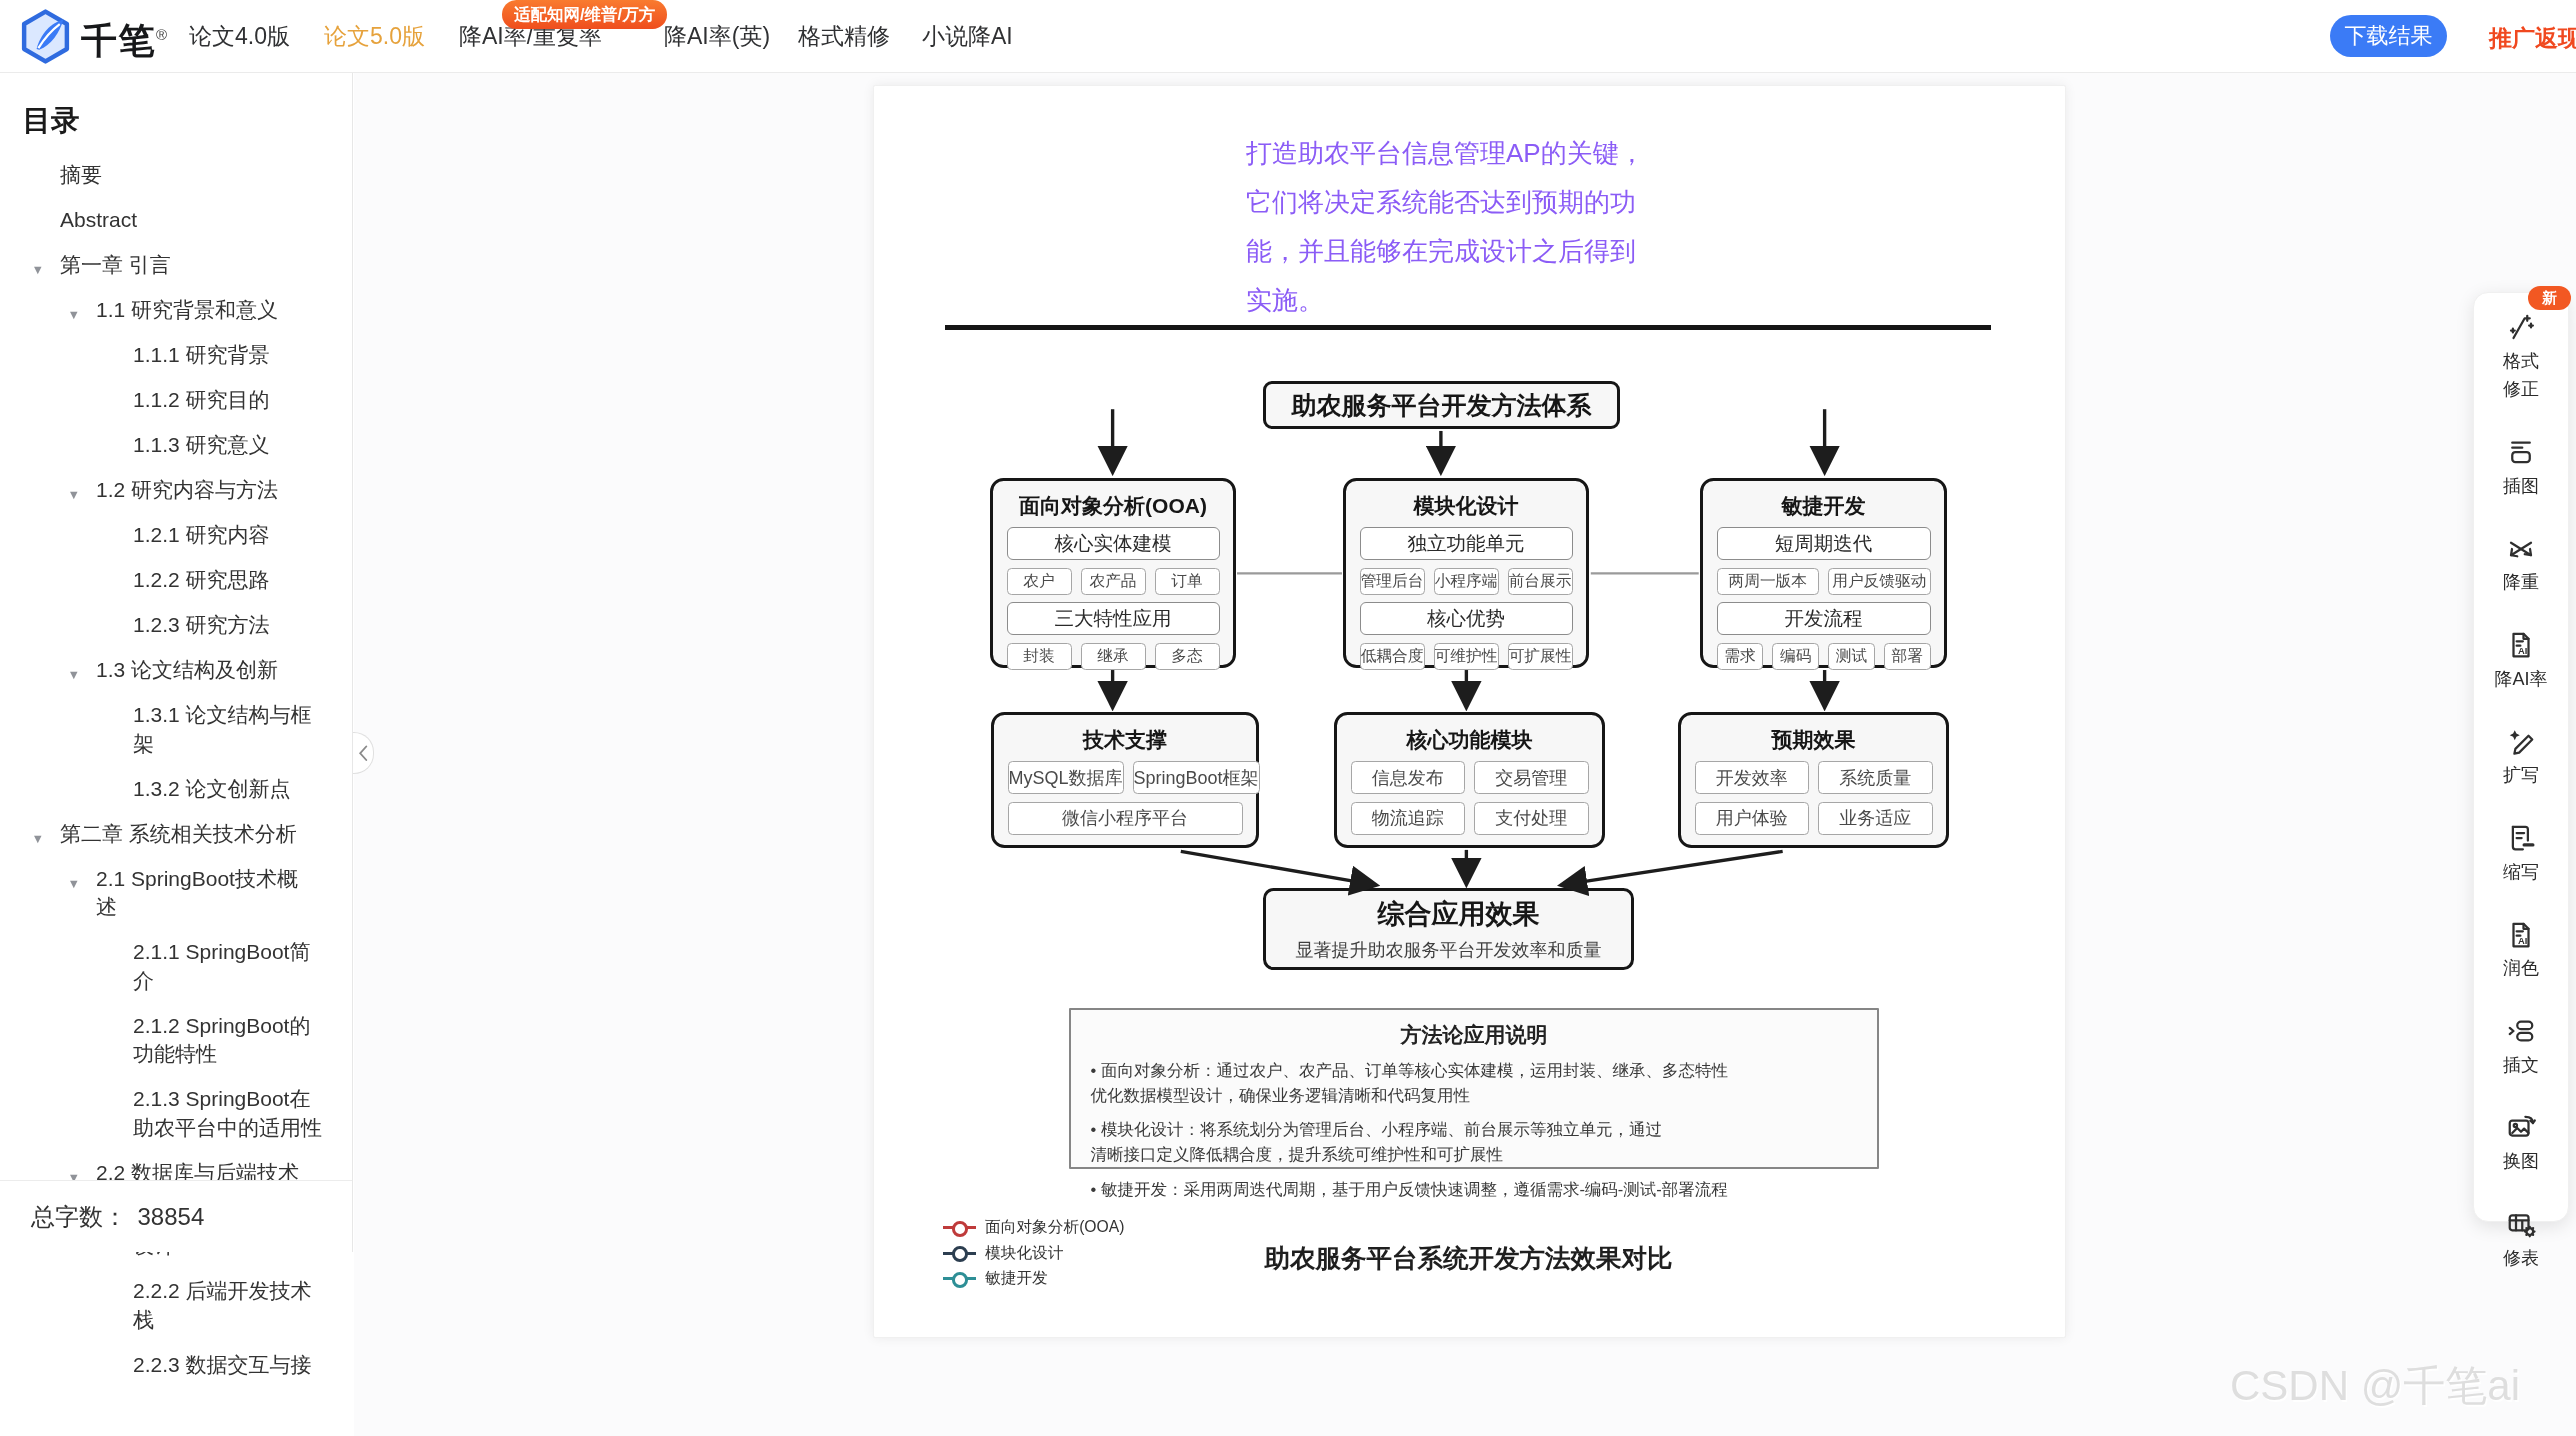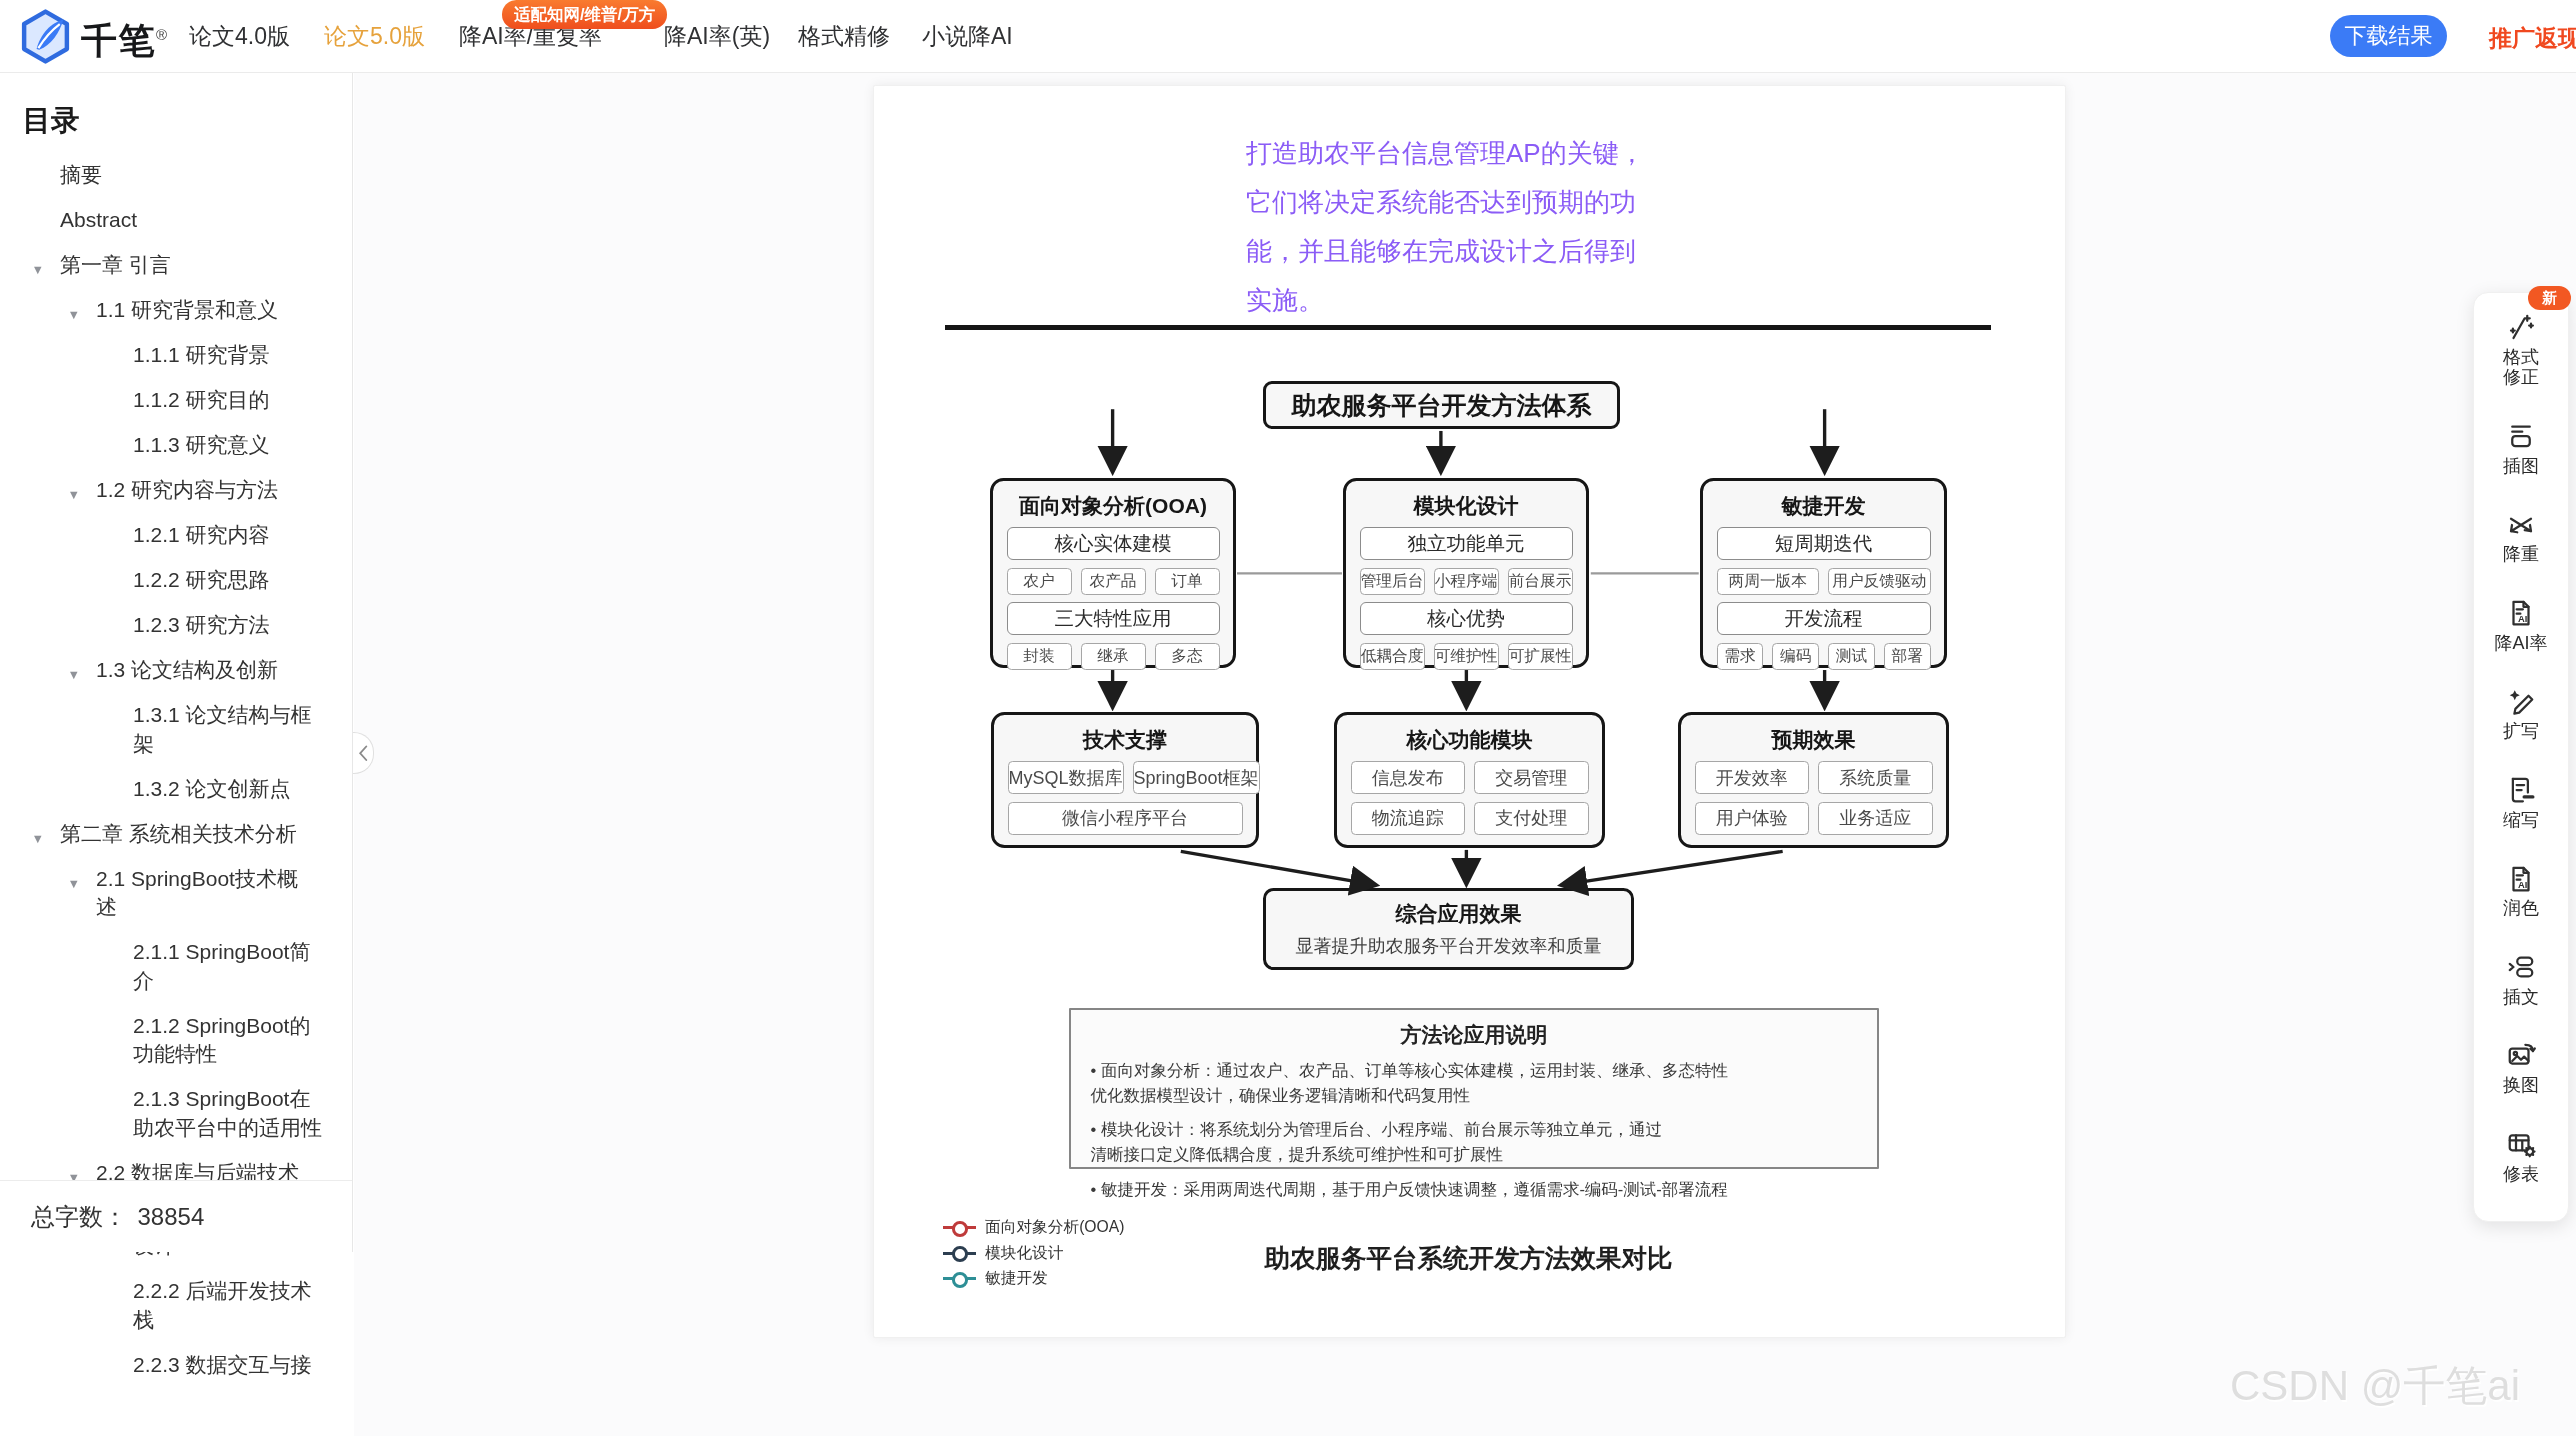--- a/index.html
+++ b/index.html
@@ -53,40 +53,40 @@
     font-size:19.5px;color:#2a2a2a;margin-bottom:7.5px;box-sizing:border-box;}
   .chip-row{display:flex;gap:9px;margin-bottom:7.5px;}
   .chip{flex:1;border:1.5px solid #a6a6a6;border-radius:4.5px;background:#fff;height:27px;display:flex;align-items:center;justify-content:center;
     font-size:15.7px;color:#4a4a4a;box-sizing:border-box;white-space:nowrap;}
   .chip.tall{height:33px;font-size:18px;}
   .r2a{left:991px;top:712px;width:268px;height:136px;}
   .r2b{left:1334px;top:712px;width:271px;height:136px;}
   .r2c{left:1678px;top:712px;width:271px;height:136px;}
   .result-box{left:1263px;top:888px;width:371px;height:82px;border:3px solid #161616;border-radius:10.5px;background:#f7f7f7;
     display:flex;flex-direction:column;align-items:center;justify-content:center;gap:6px;}
-  .result-title{font-size:21px;font-weight:700;color:#161616;margin-left:20px;}
+  .result-title{font-size:27px;font-weight:700;color:#161616;margin-left:20px;}
   .result-sub{font-size:18px;color:#3f3f3f;}
   .notes-box{left:1069px;top:1008px;width:810px;height:161px;border:2.2px solid #868686;border-radius:1px;background:#fbfbfb;padding:9px 19.5px;}
   .notes-title{text-align:center;font-size:21px;font-weight:700;color:#222;margin:1.5px 0 9px;}
   .note{margin:0 0 9.7px;font-size:16.5px;line-height:25px;color:#3a3a3a;white-space:pre-line;}
   .note::before{content:"• ";}
   .legend{position:absolute;left:943px;top:1215px;z-index:2;}
   .legend-row{display:flex;align-items:center;height:25.5px;}
   .lg{position:relative;width:33px;height:15px;display:inline-block;margin-right:9px;}
   .lg::before{content:"";position:absolute;left:0;right:0;top:6px;height:3px;background:currentColor;}
   .lg::after{content:"";position:absolute;left:9px;top:0.7px;width:9.7px;height:9.7px;border:3px solid currentColor;border-radius:50%;background:#fff;}
   .legend-label{font-size:15.7px;color:#333;}
   .caption{position:absolute;left:873px;top:1241px;width:1191px;text-align:center;font-size:25.5px;font-weight:700;color:#1f1f1f;z-index:2;}
   .overlay{position:absolute;left:0;top:0;z-index:3;pointer-events:none;}
   
   .toolbar{position:absolute;left:2473px;top:292px;width:96px;height:930px;background:#fff;border:0.7px solid #f0f0f0;border-radius:15px;
     box-shadow:0 4.5px 18px rgba(0,0,0,0.10);z-index:15;display:flex;flex-direction:column;align-items:center;padding-top:19.5px;box-sizing:border-box;gap:34px;}
   .tool{display:flex;flex-direction:column;align-items:center;cursor:pointer;}
   .tool svg{width:30px;height:30px;stroke:#2f2f2f;stroke-width:1.8;fill:none;stroke-linecap:round;stroke-linejoin:round;}
-  .tlabel{margin-top:4.5px;font-size:18px;line-height:20px;color:#2b2b2b;text-align:center;white-space:pre-line;}
+  .tlabel{margin-top:4.5px;font-size:18px;line-height:28px;color:#2b2b2b;text-align:center;white-space:pre-line;}
   .new-badge{position:absolute;left:2528px;top:286px;min-width:34px;height:24px;padding:0 4.5px;border-radius:12px;background:#f25822;color:#fff;
     font-size:15px;font-weight:700;display:flex;align-items:center;justify-content:center;z-index:16;}
   
   .watermark{position:absolute;left:2230px;top:1358px;font-size:42px;color:#dedede;z-index:4;
     text-shadow:1.5px 1.5px 0.7px rgba(255,255,255,0.95);white-space:nowrap;}
 </style>
 </head>
 <body>
 
 <div class="navbar">

